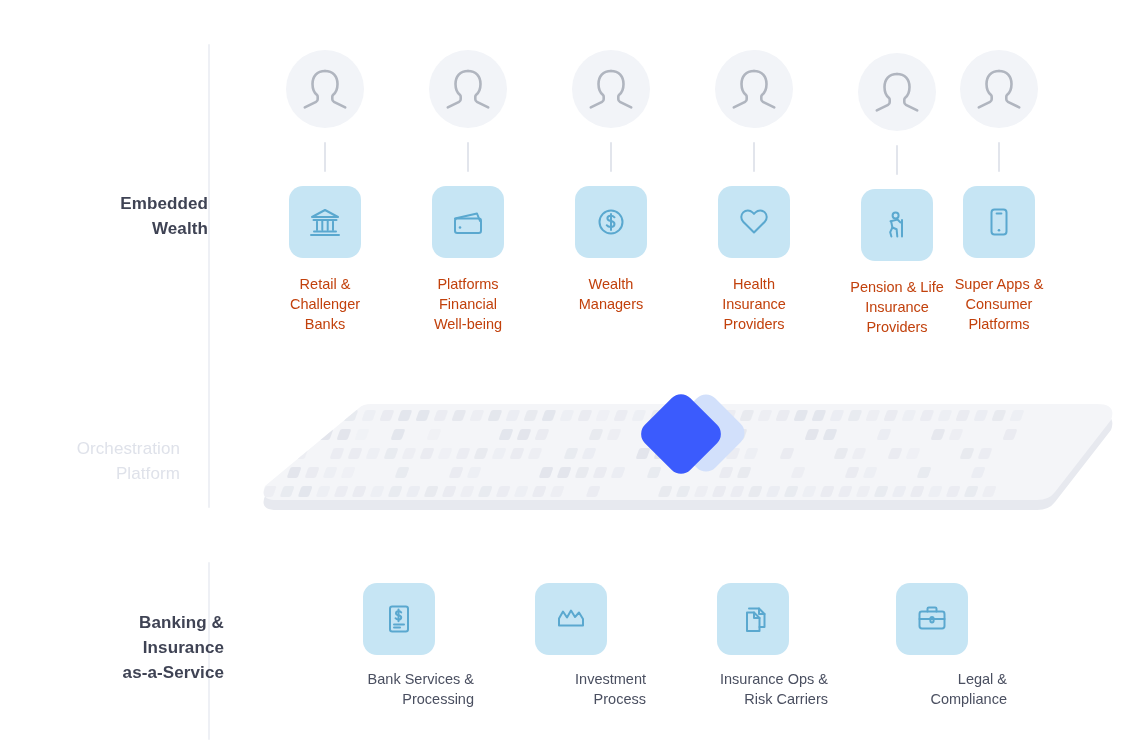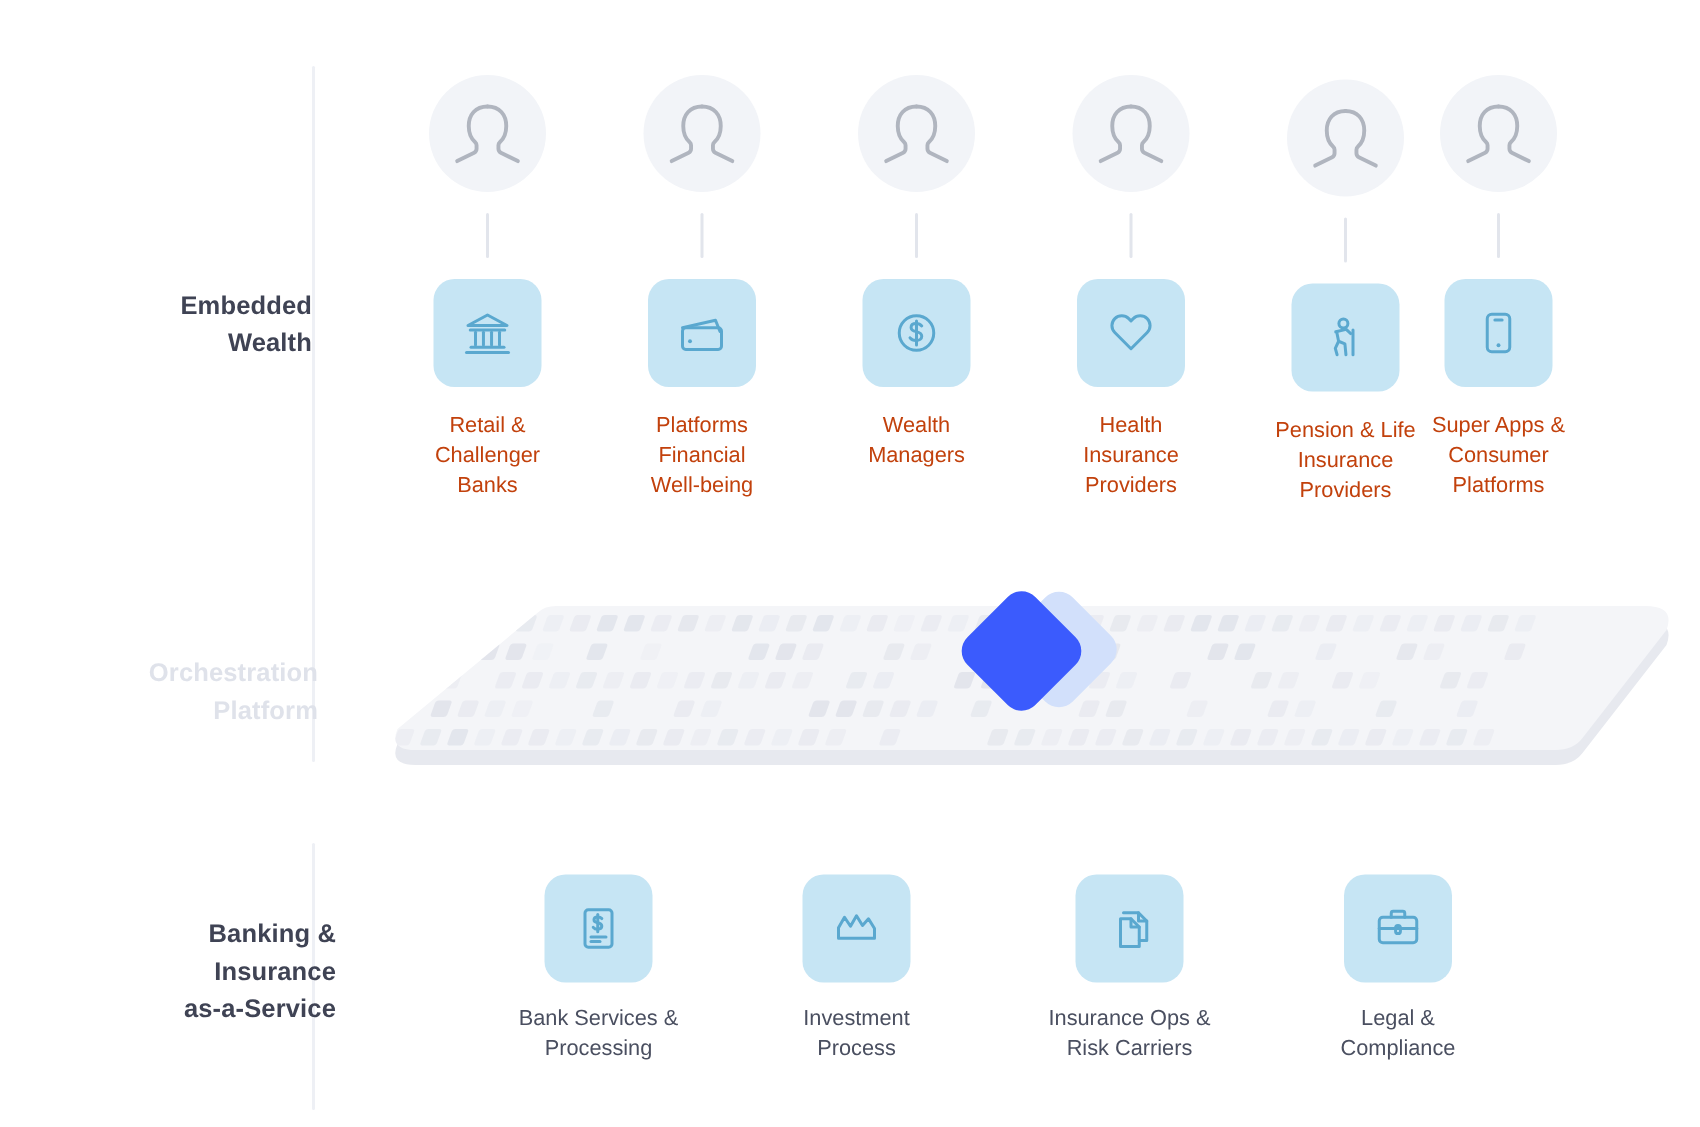--- a/index.html
+++ b/index.html
@@ -19,22 +19,21 @@
     width:180px;
     text-align:right;
     font-size:17px;
     font-weight:700;
     line-height:25px;
     color:#3f4354;
     letter-spacing:0.1px;
   }
   .row-label.muted{
     color:#dfe2ea;
-    font-weight:700;
-    padding-left:32px;
+    font-weight:400;
   }
 
   
   .divider{
     position:absolute;
     left:208px;
     width:2px;
     background:#eef0f5;
     border-radius:2px;
   }
@@ -73,21 +72,21 @@
     font-size:14.5px;
     line-height:20px;
     color:#c2410c;
     white-space:pre-line;
   }
 
   
   .service{
     position:absolute;
     width:150px;
-    text-align:center;
+    text-align:right;
   }
   .service .tile{margin-top:0;}
   .service .cap{
     margin-top:14px;
     font-size:14.5px;
     line-height:20px;
     color:#4a4f60;
     white-space:pre-line;
   }
 

